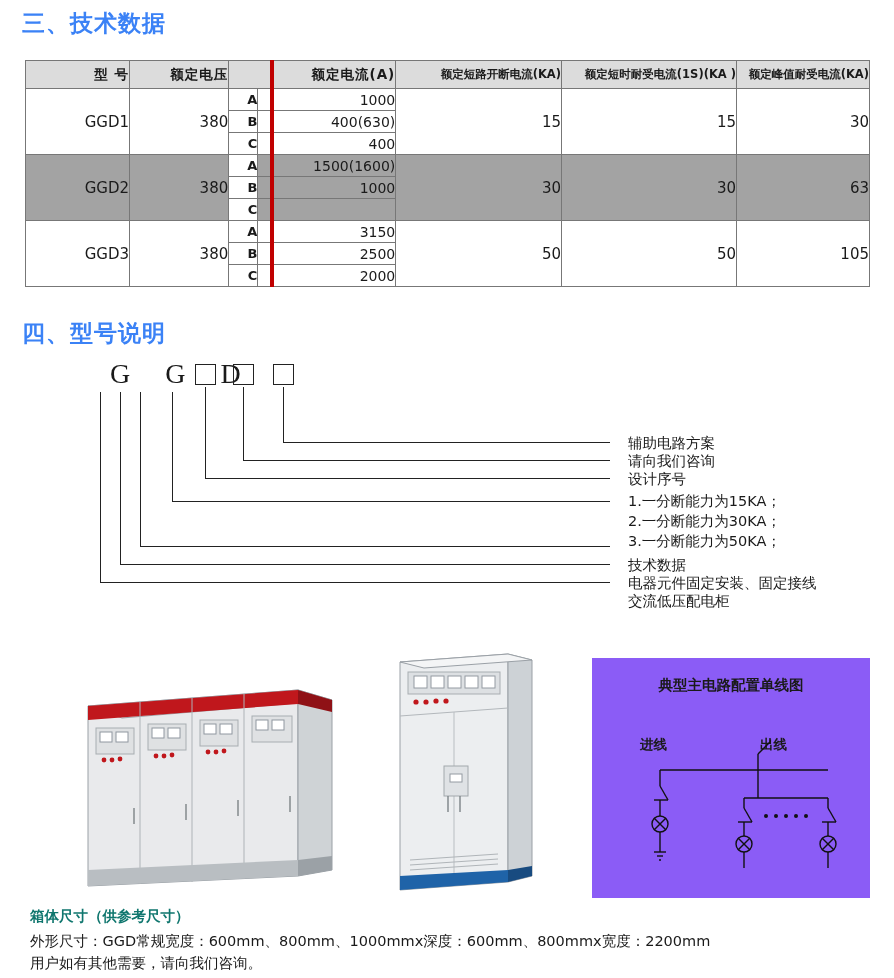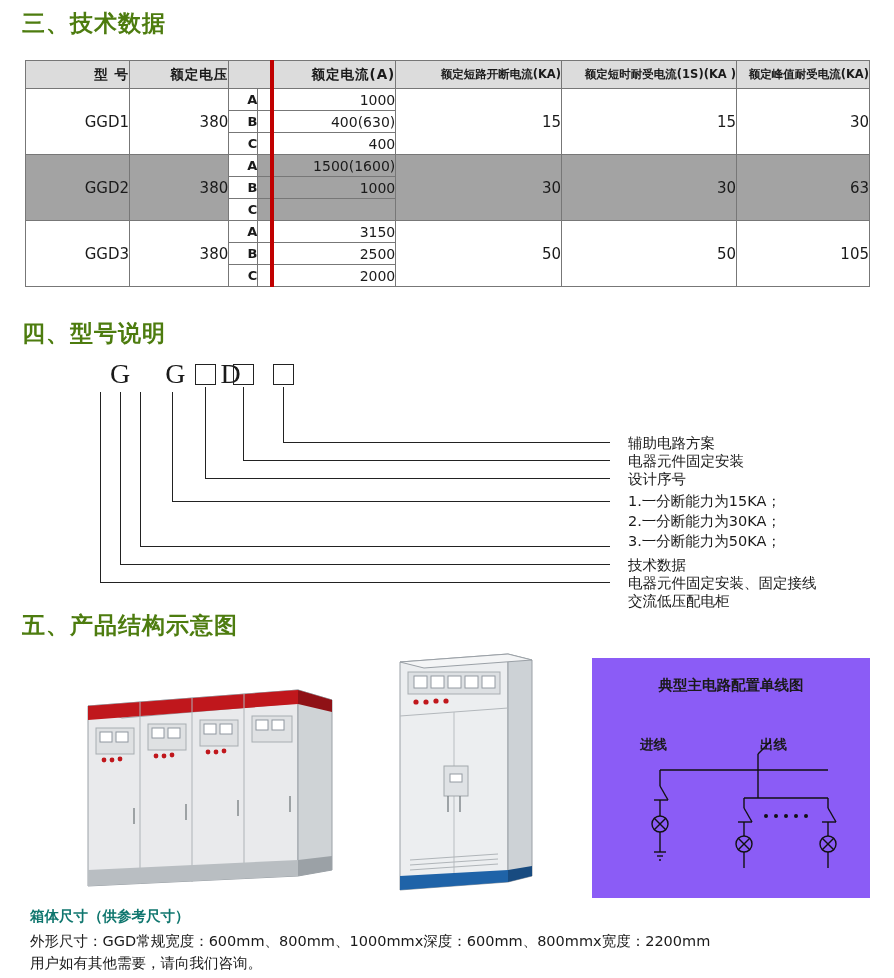--- a/index.html
+++ b/index.html
@@ -9,21 +9,21 @@
     background: #ffffff;
     font-family: "DejaVu Sans", "Liberation Sans", sans-serif;
     color: #1a1a1a;
   }
   .page { position: relative; width: 894px; height: 978px; overflow: hidden; }
 
   
   .sec-head {
     font-size: 23px;
     font-weight: bold;
-    color: #4d7c0f;
+    color: #3b82f6;
     letter-spacing: 1px;
     margin: 0;
   }
   #sec3-head { position: absolute; left: 22px; top: 8px; }
   #sec4-head { position: absolute; left: 22px; top: 318px; }
   #sec5-head { position: absolute; left: 22px; top: 610px; }
 
   
   .tbl-wrap { position: absolute; left: 25px; top: 60px; width: 845px; }
   table.spec {
@@ -206,30 +206,29 @@
   <div class="vline" style="left:140px; top:392px; height:155px;"></div>
   <div class="hline" style="left:140px; top:546px; width:470px;"></div>
 
   <div class="vline" style="left:120px; top:392px; height:173px;"></div>
   <div class="hline" style="left:120px; top:564px; width:490px;"></div>
 
   <div class="vline" style="left:100px; top:392px; height:191px;"></div>
   <div class="hline" style="left:100px; top:582px; width:510px;"></div>
 
   <div class="legend" style="top:434px;">辅助电路方案</div>
-  <div class="legend" style="top:452px;">电器元件固定安装</div>
+  <div class="legend" style="top:452px;">请向我们咨询</div>
   <div class="legend" style="top:470px;">设计序号</div>
   <div class="legend" style="top:492px;">1.一分断能力为15KA；</div>
   <div class="legend" style="top:512px;">2.一分断能力为30KA；</div>
   <div class="legend" style="top:532px;">3.一分断能力为50KA；</div>
   <div class="legend" style="top:556px;">技术数据</div>
   <div class="legend" style="top:574px;">电器元件固定安装、固定接线</div>
   <div class="legend" style="top:592px;">交流低压配电柜</div>
 
-  <h2 class="sec-head" id="sec5-head">五、产品结构示意图</h2>
 
   <div class="cab" style="left:80px; top:648px;">
     <svg width="260" height="248" viewBox="0 0 260 248">
 
       <polygon points="8,58 218,42 218,228 8,238" fill="#e9eaec" stroke="#9aa0a6" stroke-width="1"></polygon>
       <polygon points="218,42 252,52 252,222 218,228" fill="#cfd3d6" stroke="#9aa0a6" stroke-width="1"></polygon>
       <polygon points="8,58 218,42 252,52 42,70" fill="#f2f3f4" stroke="#9aa0a6" stroke-width="1"></polygon>
 
       <polygon points="8,58 218,42 218,56 8,72" fill="#c0171c"></polygon>
       <polygon points="218,42 252,52 252,64 218,56" fill="#8f1116"></polygon>

